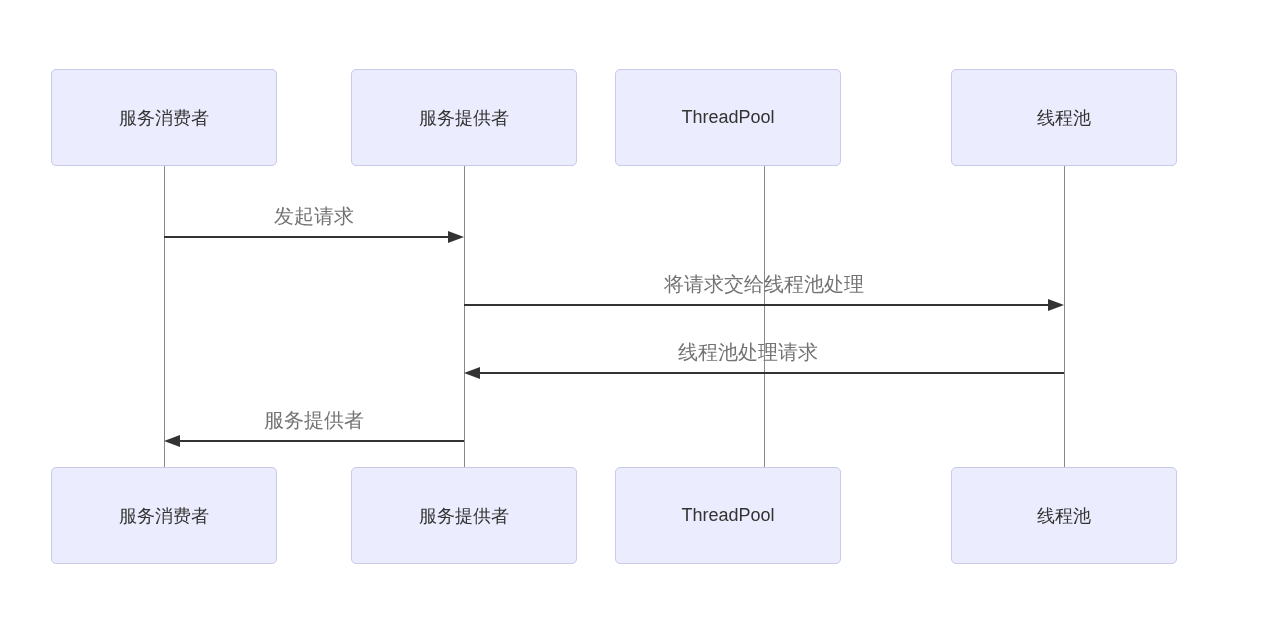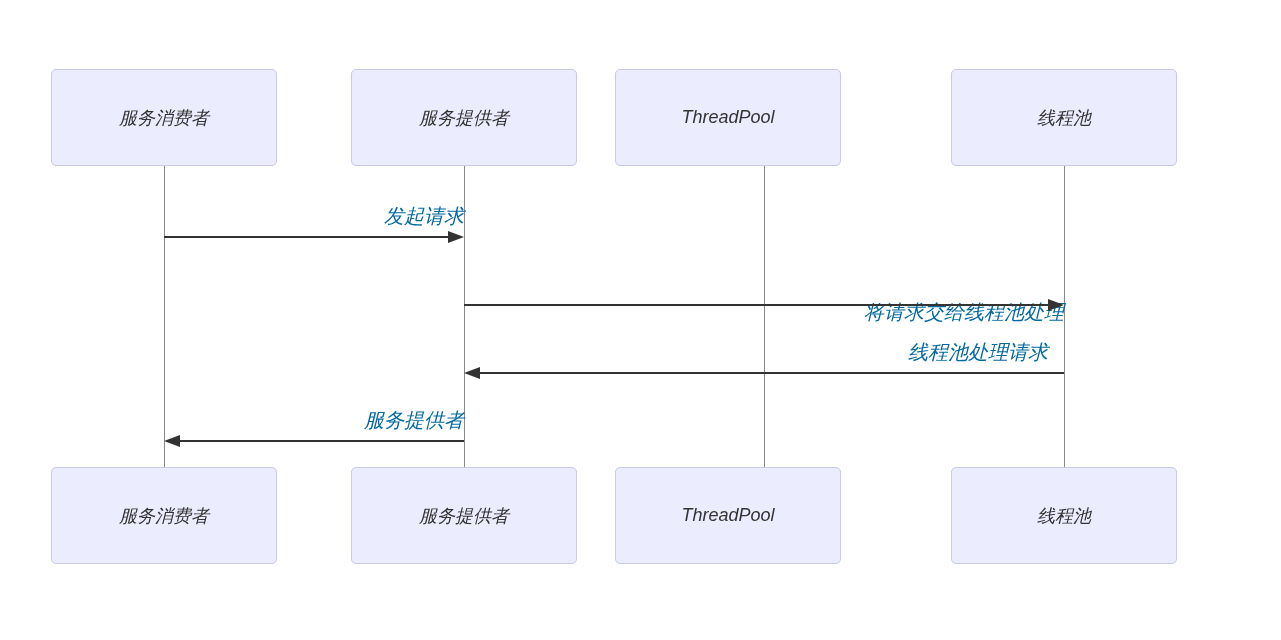--- a/index.html
+++ b/index.html
@@ -4,21 +4,20 @@
 <style>
   * { margin: 0; padding: 0; box-sizing: border-box; }
   html, body { background: #ffffff; }
   #canvas {
     position: relative;
     width: 1281px;
     height: 640px;
     background: #ffffff;
     overflow: hidden;
     font-family: "Liberation Sans", "DejaVu Sans", sans-serif;
-    font-style: italic;
   }
   .group { display: contents; }
   .actor-box {
     position: absolute;
     width: 226px;
     height: 97px;
     background: #ECECFF;
     border: 1px solid #c9c9e8;
     border-radius: 5px;
     display: flex;
@@ -39,24 +38,24 @@
     height: 301px;
     width: 1px;
     background: #888888;
   }
   .ll-0 { left: 164px; }
   .ll-1 { left: 464px; }
   .ll-2 { left: 764px; }
   .ll-3 { left: 1064px; }
   .msg-label {
     position: absolute;
-    text-align: right;
+    text-align: center;
     font-size: 20px;
     line-height: 26px;
-    color: #0369a1;
+    color: #737373;
     white-space: nowrap;
   }
   .msg-line {
     position: absolute;
     height: 2px;
     background: #333333;
   }
   .arrowhead {
     position: absolute;
     width: 0;
@@ -94,21 +93,21 @@
 
   
   <div class="group">
     <div class="msg-label" style="left:164px; width:300px; top:203px;">发起请求</div>
     <div class="msg-line" style="left:164px; width:285px; top:236px;"></div>
     <div class="arrowhead right" style="left:448px; top:231px;"></div>
   </div>
 
   
   <div class="group">
-    <div class="msg-label" style="left:464px; width:600px; top:271px;margin-top:28px;">将请求交给线程池处理</div>
+    <div class="msg-label" style="left:464px; width:600px; top:271px;">将请求交给线程池处理</div>
     <div class="msg-line" style="left:464px; width:585px; top:304px;"></div>
     <div class="arrowhead right" style="left:1048px; top:299px;"></div>
   </div>
 
   
   <div class="group">
     <div class="msg-label" style="left:448px; width:600px; top:339px;">线程池处理请求</div>
     <div class="msg-line" style="left:479px; width:585px; top:372px;"></div>
     <div class="arrowhead left" style="left:464px; top:367px;"></div>
   </div>

